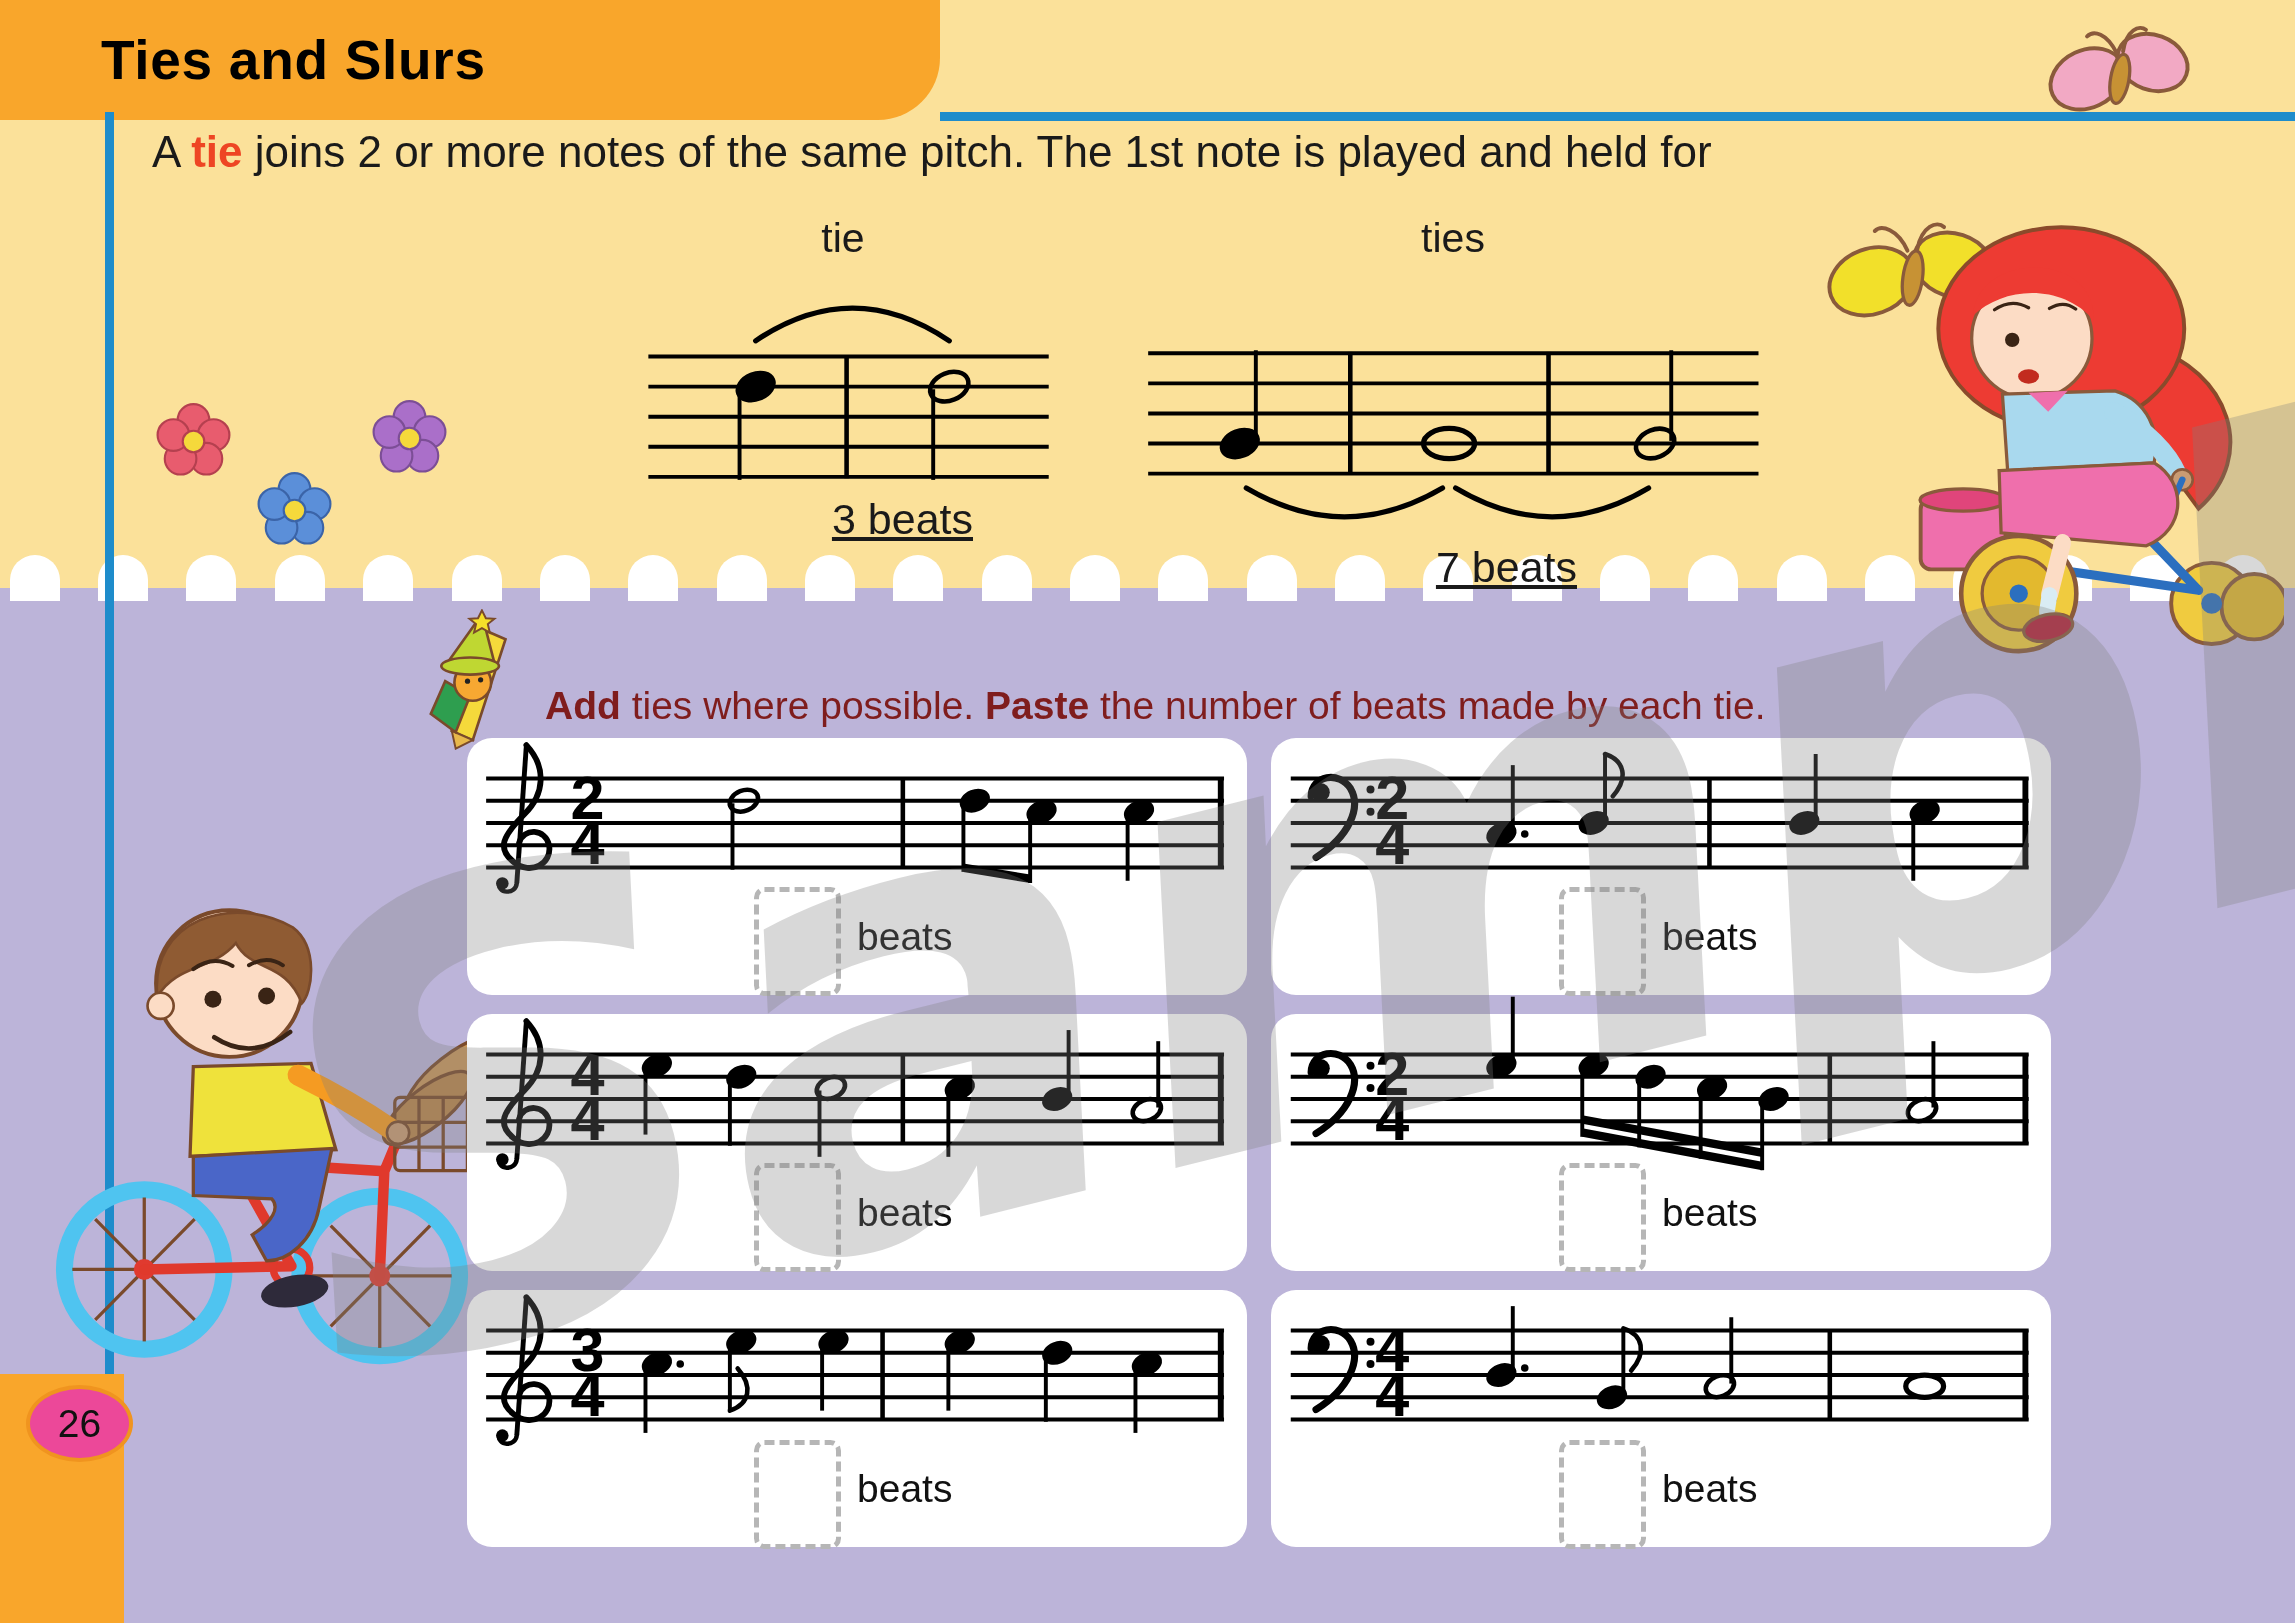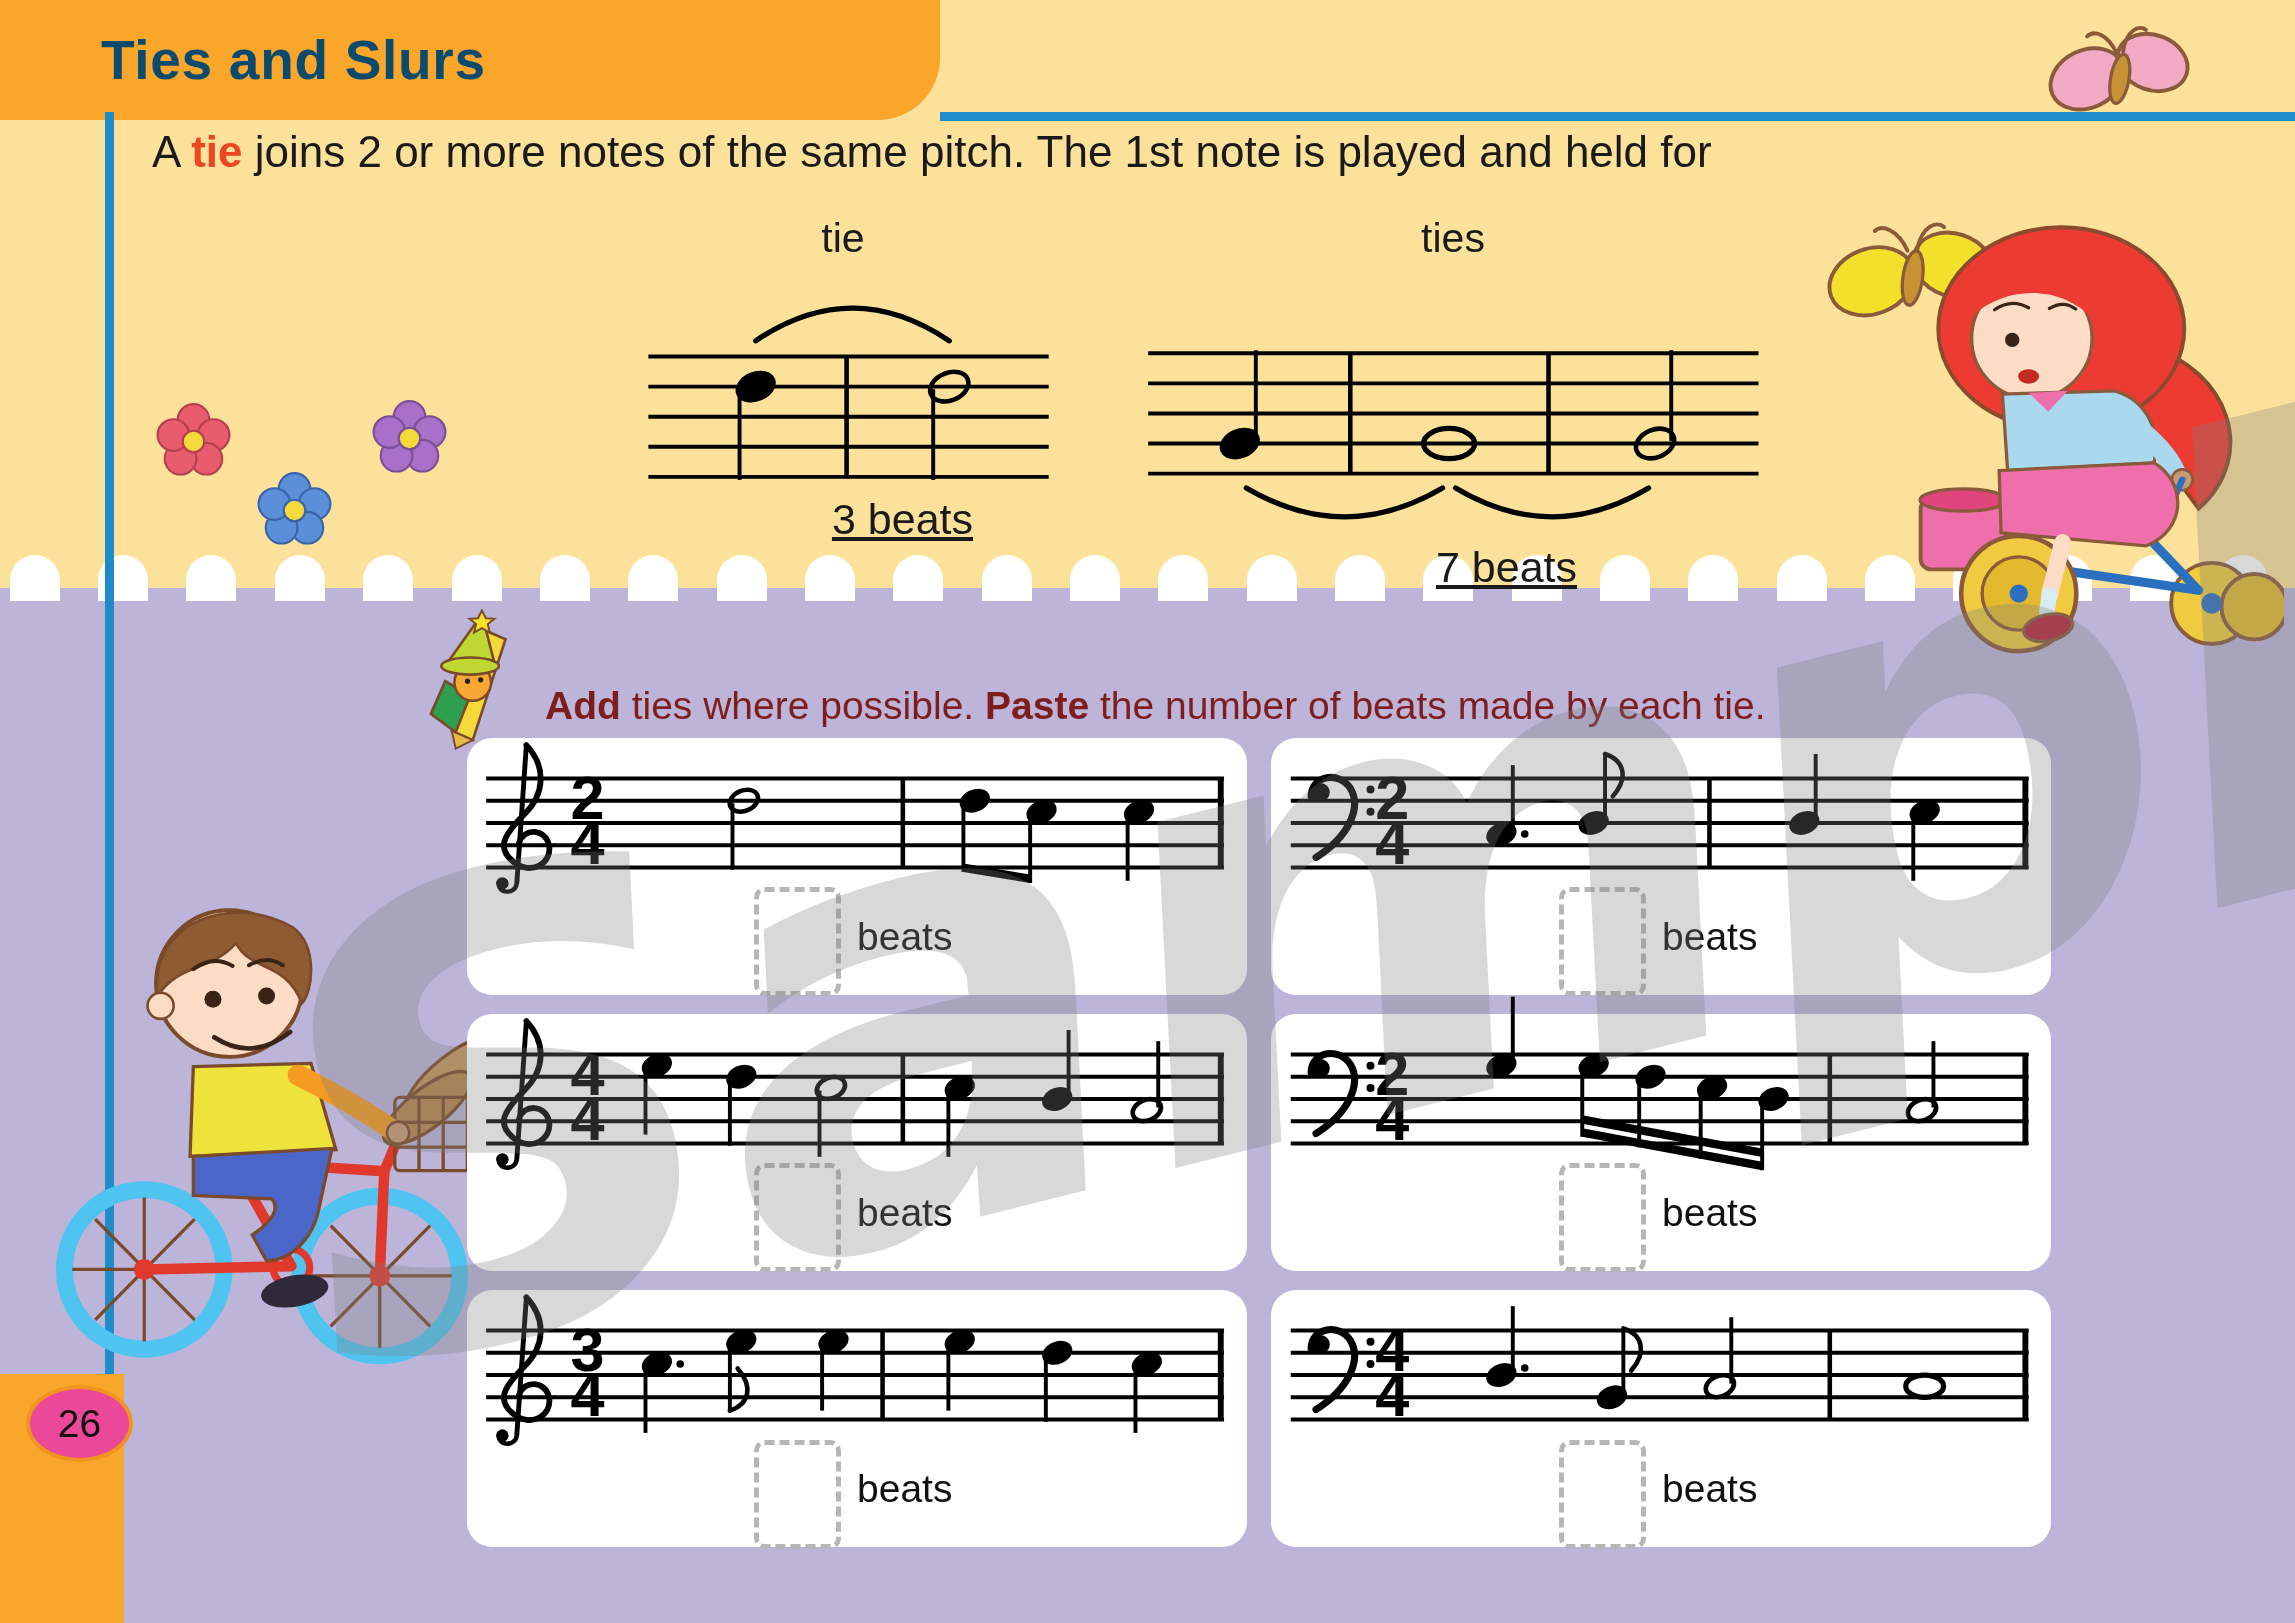--- a/index.html
+++ b/index.html
@@ -1,21 +1,21 @@
 <!DOCTYPE html>
 <html style="font-size:10.5px"><head>
 <meta charset="utf-8">
 <style>
   html,body{margin:0;padding:0;}
   .page{position:relative;width:2295px;height:1623px;overflow:hidden;background:#BCB4D9;
         font-family:"Liberation Sans",sans-serif;}
   .yellow-band{position:absolute;left:0;top:0;width:2295px;height:588px;background:#FBE19A;z-index:1;}
   .header{position:absolute;left:0;top:0;width:940px;height:120px;background:#F9A62B;
           border-radius:0 0 62px 0;z-index:6;}
-  .header h1{margin:0;padding-left:101px;line-height:120px;font-size:55px;font-weight:bold;color:#0c4a6e;letter-spacing:0.7px;}
+  .header h1{margin:0;padding-left:101px;line-height:120px;font-size:55px;font-weight:bold;color:#000000;letter-spacing:0.7px;}
   .hline{position:absolute;left:940px;top:112px;width:1355px;height:8.5px;background:#1E8CCB;z-index:6;}
   .vline{position:absolute;left:105px;top:112px;width:8.5px;height:1262px;background:#1E8CCB;z-index:7;}
   .fence{position:absolute;left:0;top:555px;width:2295px;height:47px;z-index:5;}
   .picket{position:absolute;top:0;width:50px;height:46px;background:#fff;border-radius:25px 25px 0 0;}
   .intro-text{position:absolute;left:152px;top:123px;width:1714px;font-size:44px;line-height:58px;color:#1A1A1A;z-index:22;}
   .intro-text .kw{color:#EE4523;font-weight:bold;}
   .ex-label{position:absolute;width:170px;text-align:center;font-size:41px;color:#1A1A1A;z-index:22;}
   .ex-caption{position:absolute;width:249px;text-align:right;font-size:43px;color:#1A1A1A;z-index:22;text-decoration:underline;}
   .instruction{position:absolute;left:545px;top:684px;width:1309px;font-size:39px;color:#7f1d1d;z-index:22;}
   .instruction b{font-weight:bold;}

